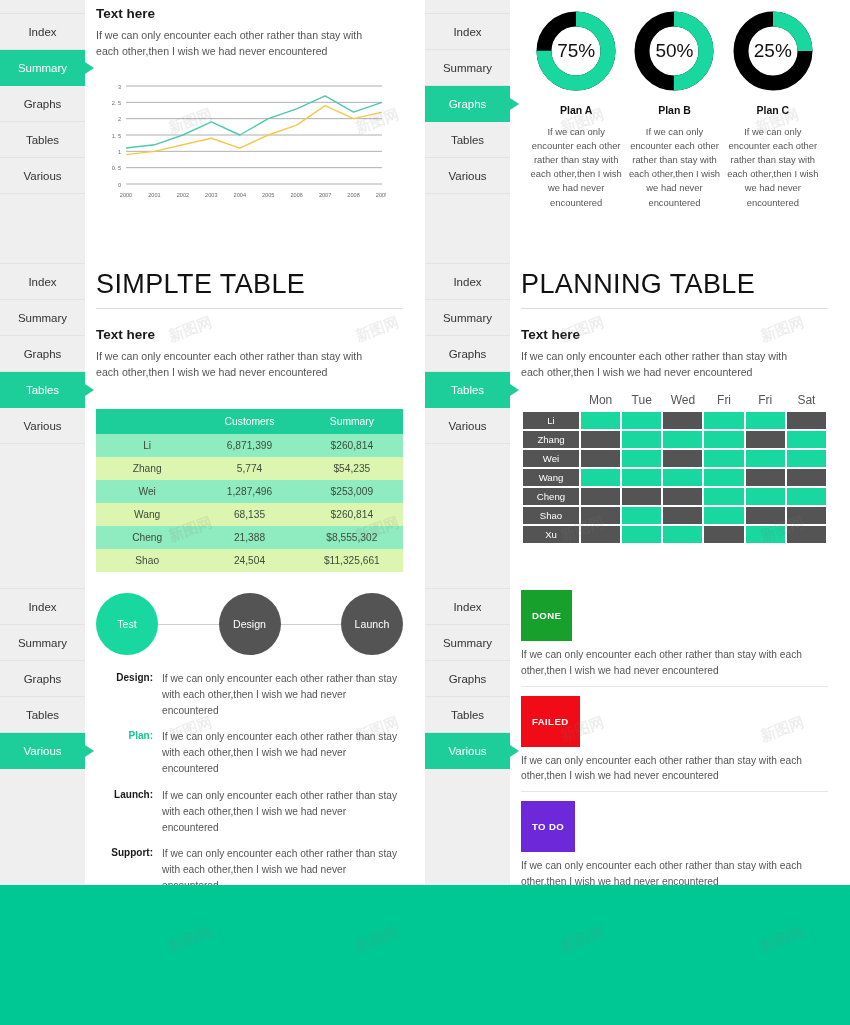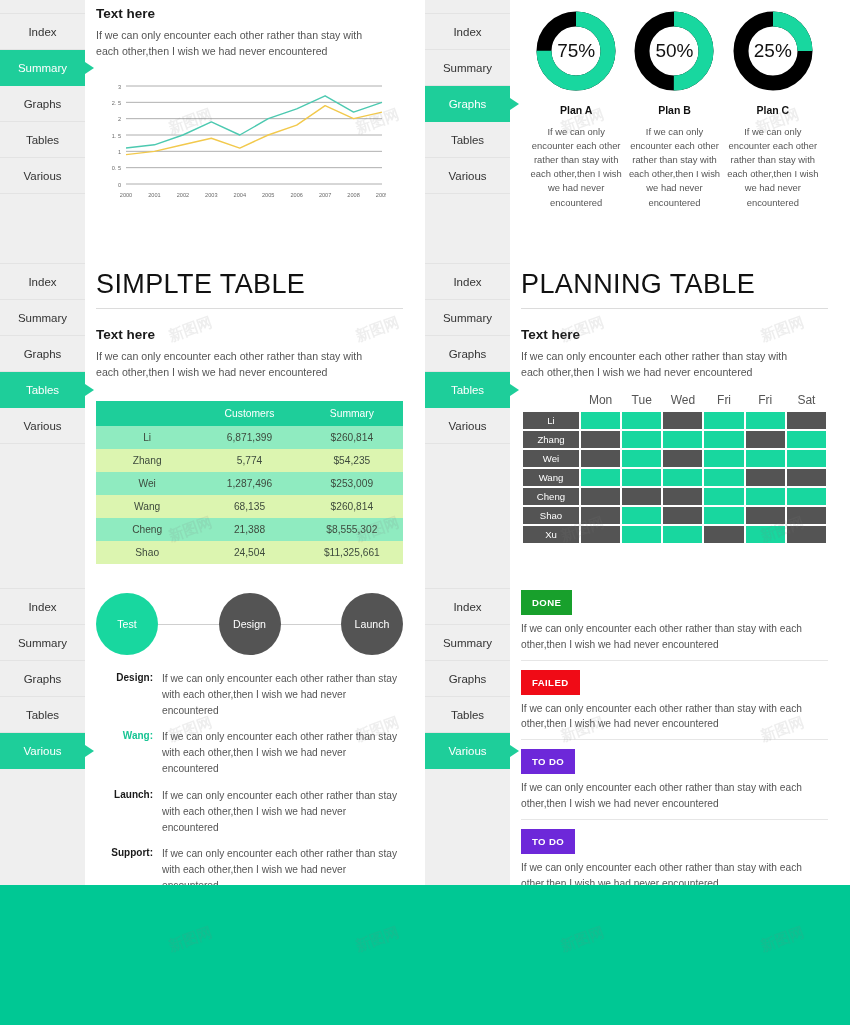--- a/index.html
+++ b/index.html
@@ -74,21 +74,21 @@
   .donut-holder { position: relative; width: 86px; height: 86px; margin: 0 auto; }
   .donut-label {
     position: absolute; left: 0; right: 0; top: 50%;
     transform: translateY(-50%);
     font-size: 19px; color: #111; font-weight: 400;
   }
   .plan-name { margin-top: 10px; font-size: 10.5px; font-weight: 700; color: #111; }
   .plan-desc { margin-top: 9px; font-size: 9.4px; line-height: 1.5; color: #555; }
 
   
-  .stable { width: 100%; border-collapse: collapse; margin-top: 20px; table-layout: fixed; padding-left: 45px; }
+  .stable { width: 100%; border-collapse: collapse; margin-top: 28px; table-layout: fixed; padding-left: 45px; }
   .stable th {
     background: #1ECE9A; color: #ffffff; font-weight: 400;
     font-size: 10.3px; padding: 7px 4px; text-align: center;
   }
   .stable td {
     font-size: 10.2px; color: #3d4a3d; padding: 6px 4px; text-align: center;
   }
   .stable tr.odd td  { background: #8FEBC0; }
   .stable tr.even td { background: #DCF5B0; }
 
@@ -129,21 +129,21 @@
   }
   .proc-li .lbl.accent { color: #18C494; }
   .proc-li .desc { font-size: 10.2px; color: #555; line-height: 1.55; }
 
   
   .todo-item { padding: 9px 0 7px 0; border-bottom: 1px solid #e6e6e6; }
   .todo-item:last-child { border-bottom: none; }
   .badge {
     display: inline-block; color: #ffffff;
     font-size: 9.6px; font-weight: 700; letter-spacing: .4px;
-    padding: 7px 11px; margin-bottom: 6px;
+    padding: 20px 11px; margin-bottom: 6px;
   }
   .badge.done   { background: #18A02C; }
   .badge.failed { background: #F00B16; }
   .badge.todo   { background: #6d28d9; }
   .todo-desc { font-size: 10.2px; color: #555; line-height: 1.55; }
 
   
   .footer-band {
     position: absolute; left: 0; top: 885px; width: 850px; height: 140px;
     background: #00C894;
@@ -431,21 +431,21 @@
               <span>Launch</span>
             </div>
           </div>
       </div>
       <div class="proc-list" id="proc-list">
           <div class="proc-li">
             <div class="lbl">Design:</div>
             <div class="desc">If we can only encounter each other rather than stay with each other,then I wish we had never encountered</div>
           </div>
           <div class="proc-li">
-            <div class="lbl accent">Wang:</div>
+            <div class="lbl accent">Plan:</div>
             <div class="desc">If we can only encounter each other rather than stay with each other,then I wish we had never encountered</div>
           </div>
           <div class="proc-li">
             <div class="lbl">Launch:</div>
             <div class="desc">If we can only encounter each other rather than stay with each other,then I wish we had never encountered</div>
           </div>
           <div class="proc-li">
             <div class="lbl">Support:</div>
             <div class="desc">If we can only encounter each other rather than stay with each other,then I wish we had never encountered</div>
           </div>

